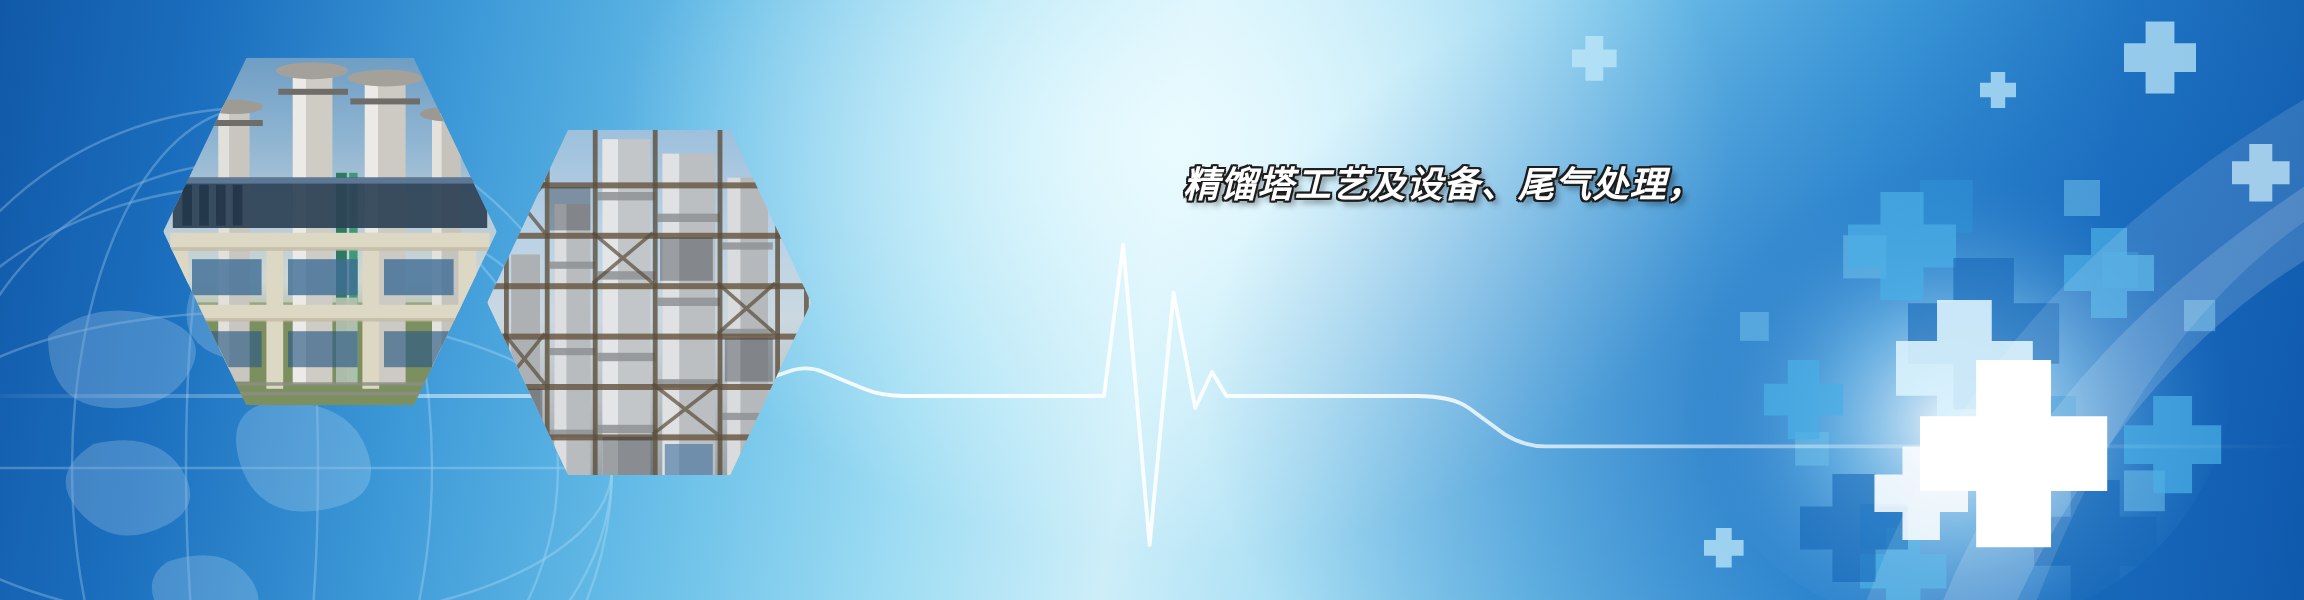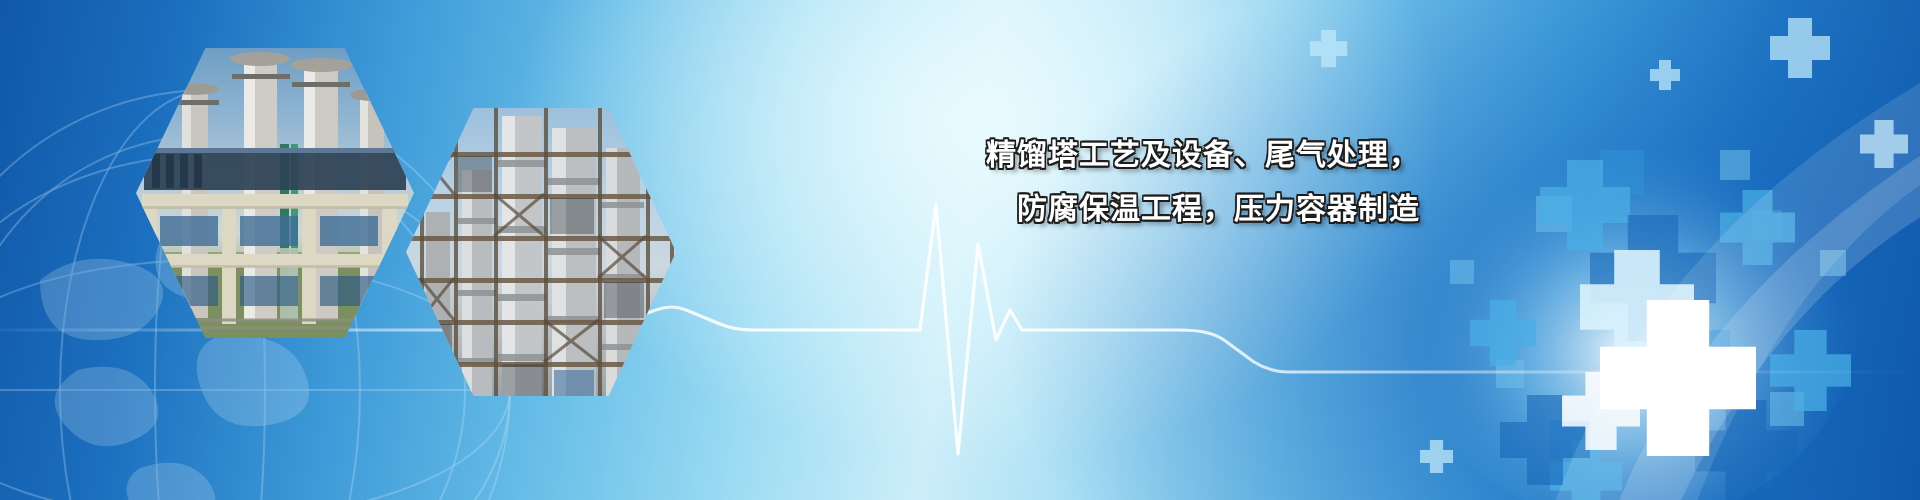--- a/index.html
+++ b/index.html
@@ -77,21 +77,21 @@
     line-height:54px;
     letter-spacing:1px;
     white-space:nowrap;
     text-shadow:
       -1.6px -1.6px 0 #1d1d1d, 1.6px -1.6px 0 #1d1d1d,
       -1.6px  1.6px 0 #1d1d1d, 1.6px  1.6px 0 #1d1d1d,
       -1.6px 0 0 #1d1d1d, 1.6px 0 0 #1d1d1d,
       0 -1.6px 0 #1d1d1d, 0 1.6px 0 #1d1d1d,
       4px 4px 5px rgba(0,0,0,.45);
   }
-  .headline .line{display:block;}
+  .headline .line{display:block;font-style:italic;}
 </style>
 </head>
 <body>
 
 <div class="banner">
 
   <div class="hexgrid">
     <svg viewBox="0 0 1920 500" preserveAspectRatio="none" xmlns="http://www.w3.org/2000/svg">
       <defs>
         <pattern id="hexpat" width="150" height="173" patternUnits="userSpaceOnUse">
@@ -377,16 +377,15 @@
         <g fill="#3d6f9d" opacity=".6">
           <rect x="0" y="258" width="36" height="30"></rect>
           <rect x="148" y="262" width="40" height="26"></rect>
         </g>
       </svg>
     </div>
   </div>
 
   <div class="headline">
     <span class="line">精馏塔工艺及设备、尾气处理，</span>
-    <span class="line">防腐保温工程，压力容器制造</span>
   </div>
 
 </div>
 
 </body></html>

